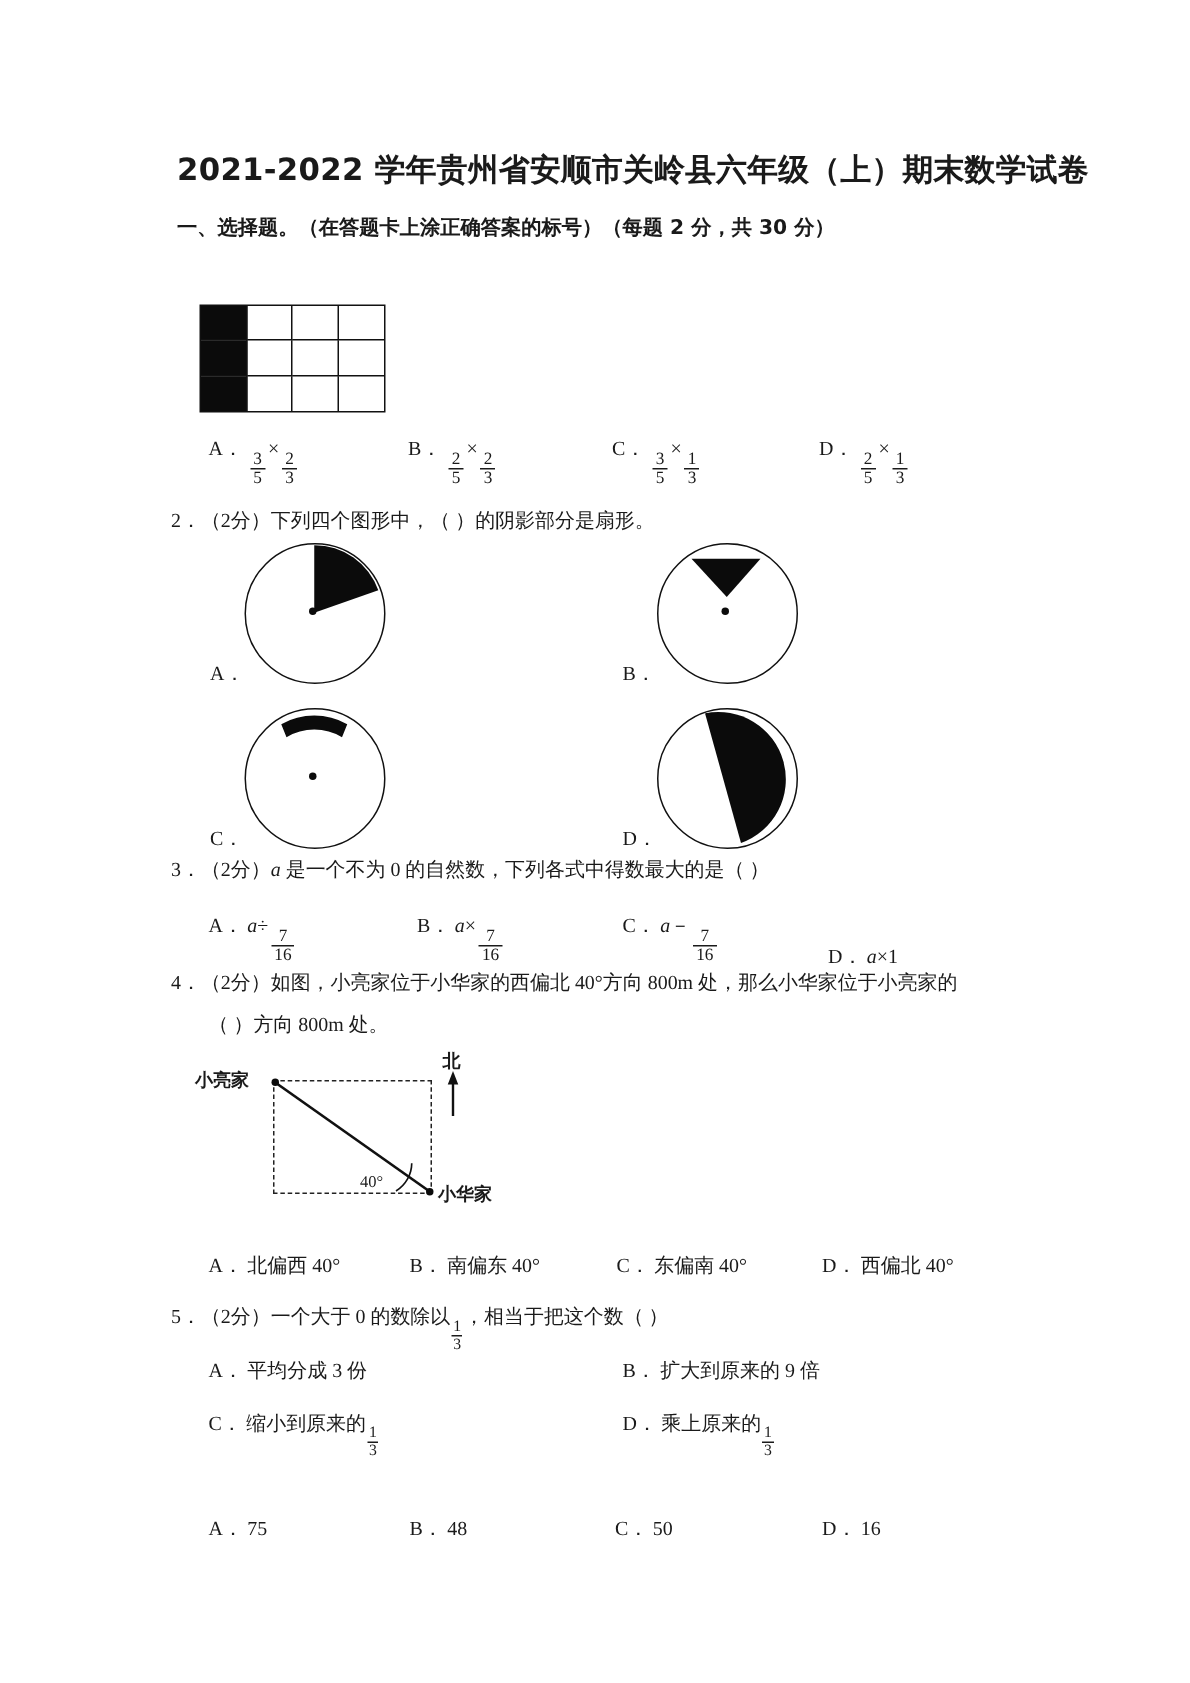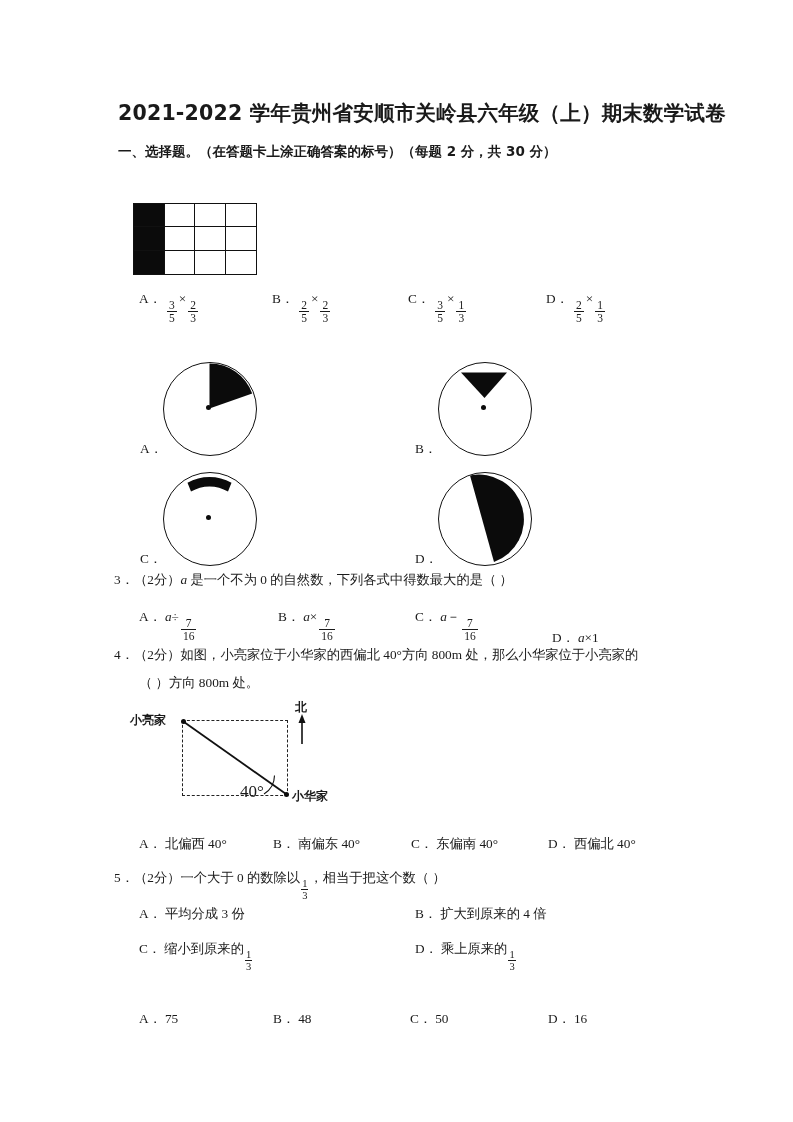--- a/index.html
+++ b/index.html
@@ -149,21 +149,21 @@
   }
   .q4-text {
     position: absolute;
     font-size: 12px;
     font-weight: bold;
     white-space: nowrap;
     font-family: "DejaVu Sans", "Liberation Sans", sans-serif;
   }
   .q4-ang {
     position: absolute;
-    font-size: 17px;
+    font-size: 11px;
     white-space: nowrap;
     font-family: "Liberation Serif", serif;
   }
 </style>
 </head>
 <body>
 
 <div class="page">
 
   <div class="doc-title">2021-2022 学年贵州省安顺市关岭县六年级（上）期末数学试卷</div>
@@ -215,20 +215,21 @@
   <div class="opt" style="left:546px; top:290px;">
     <span class="opt-label">D．</span><span class="frac">
         <span class="num">2</span>
         <span class="den">5</span>
       </span><span>×</span><span class="frac">
         <span class="num">1</span>
         <span class="den">3</span>
       </span>
   </div>
 
+  <div class="qtext" style="left:114px; top:337px;">2．（2分）下列四个图形中，（      ）的阴影部分是扇形。</div>
 
   <div class="circ-wrap" style="left:163px; top:362px; width:94px; height:94px;">
     <div class="circ">
       <svg width="91" height="91" viewBox="0 0 91 91">
         <path d="M 45.5 45.5 L 45.5 0.5 A 45 45 0 0 1 88.2 30.5 Z" fill="#0b0b0b"></path>
       </svg>
     </div>
     <div class="center-dot" style="left:43px; top:43px;"></div>
   </div>
   <div class="circ-label" style="left:140px; top:440px;">A．</div>
@@ -324,21 +325,21 @@
     <span>5．（2分）一个大于 0 的数除以</span><span class="frac-sm">
         <span class="num">1</span>
         <span class="den">3</span>
       </span><span>，相当于把这个数（      ）</span>
   </div>
 
   <div class="opt" style="left:139px; top:905px;">
     <span class="opt-label">A．</span><span>平均分成 3 份</span>
   </div>
   <div class="opt" style="left:415px; top:905px;">
-    <span class="opt-label">B．</span><span>扩大到原来的 4 倍</span>
+    <span class="opt-label">B．</span><span>扩大到原来的 9 倍</span>
   </div>
   <div class="opt" style="left:139px; top:940px;">
     <span class="opt-label">C．</span><span>缩小到原来的</span><span class="frac-sm">
         <span class="num">1</span>
         <span class="den">3</span>
       </span>
   </div>
   <div class="opt" style="left:415px; top:940px;">
     <span class="opt-label">D．</span><span>乘上原来的</span><span class="frac-sm">
         <span class="num">1</span>

